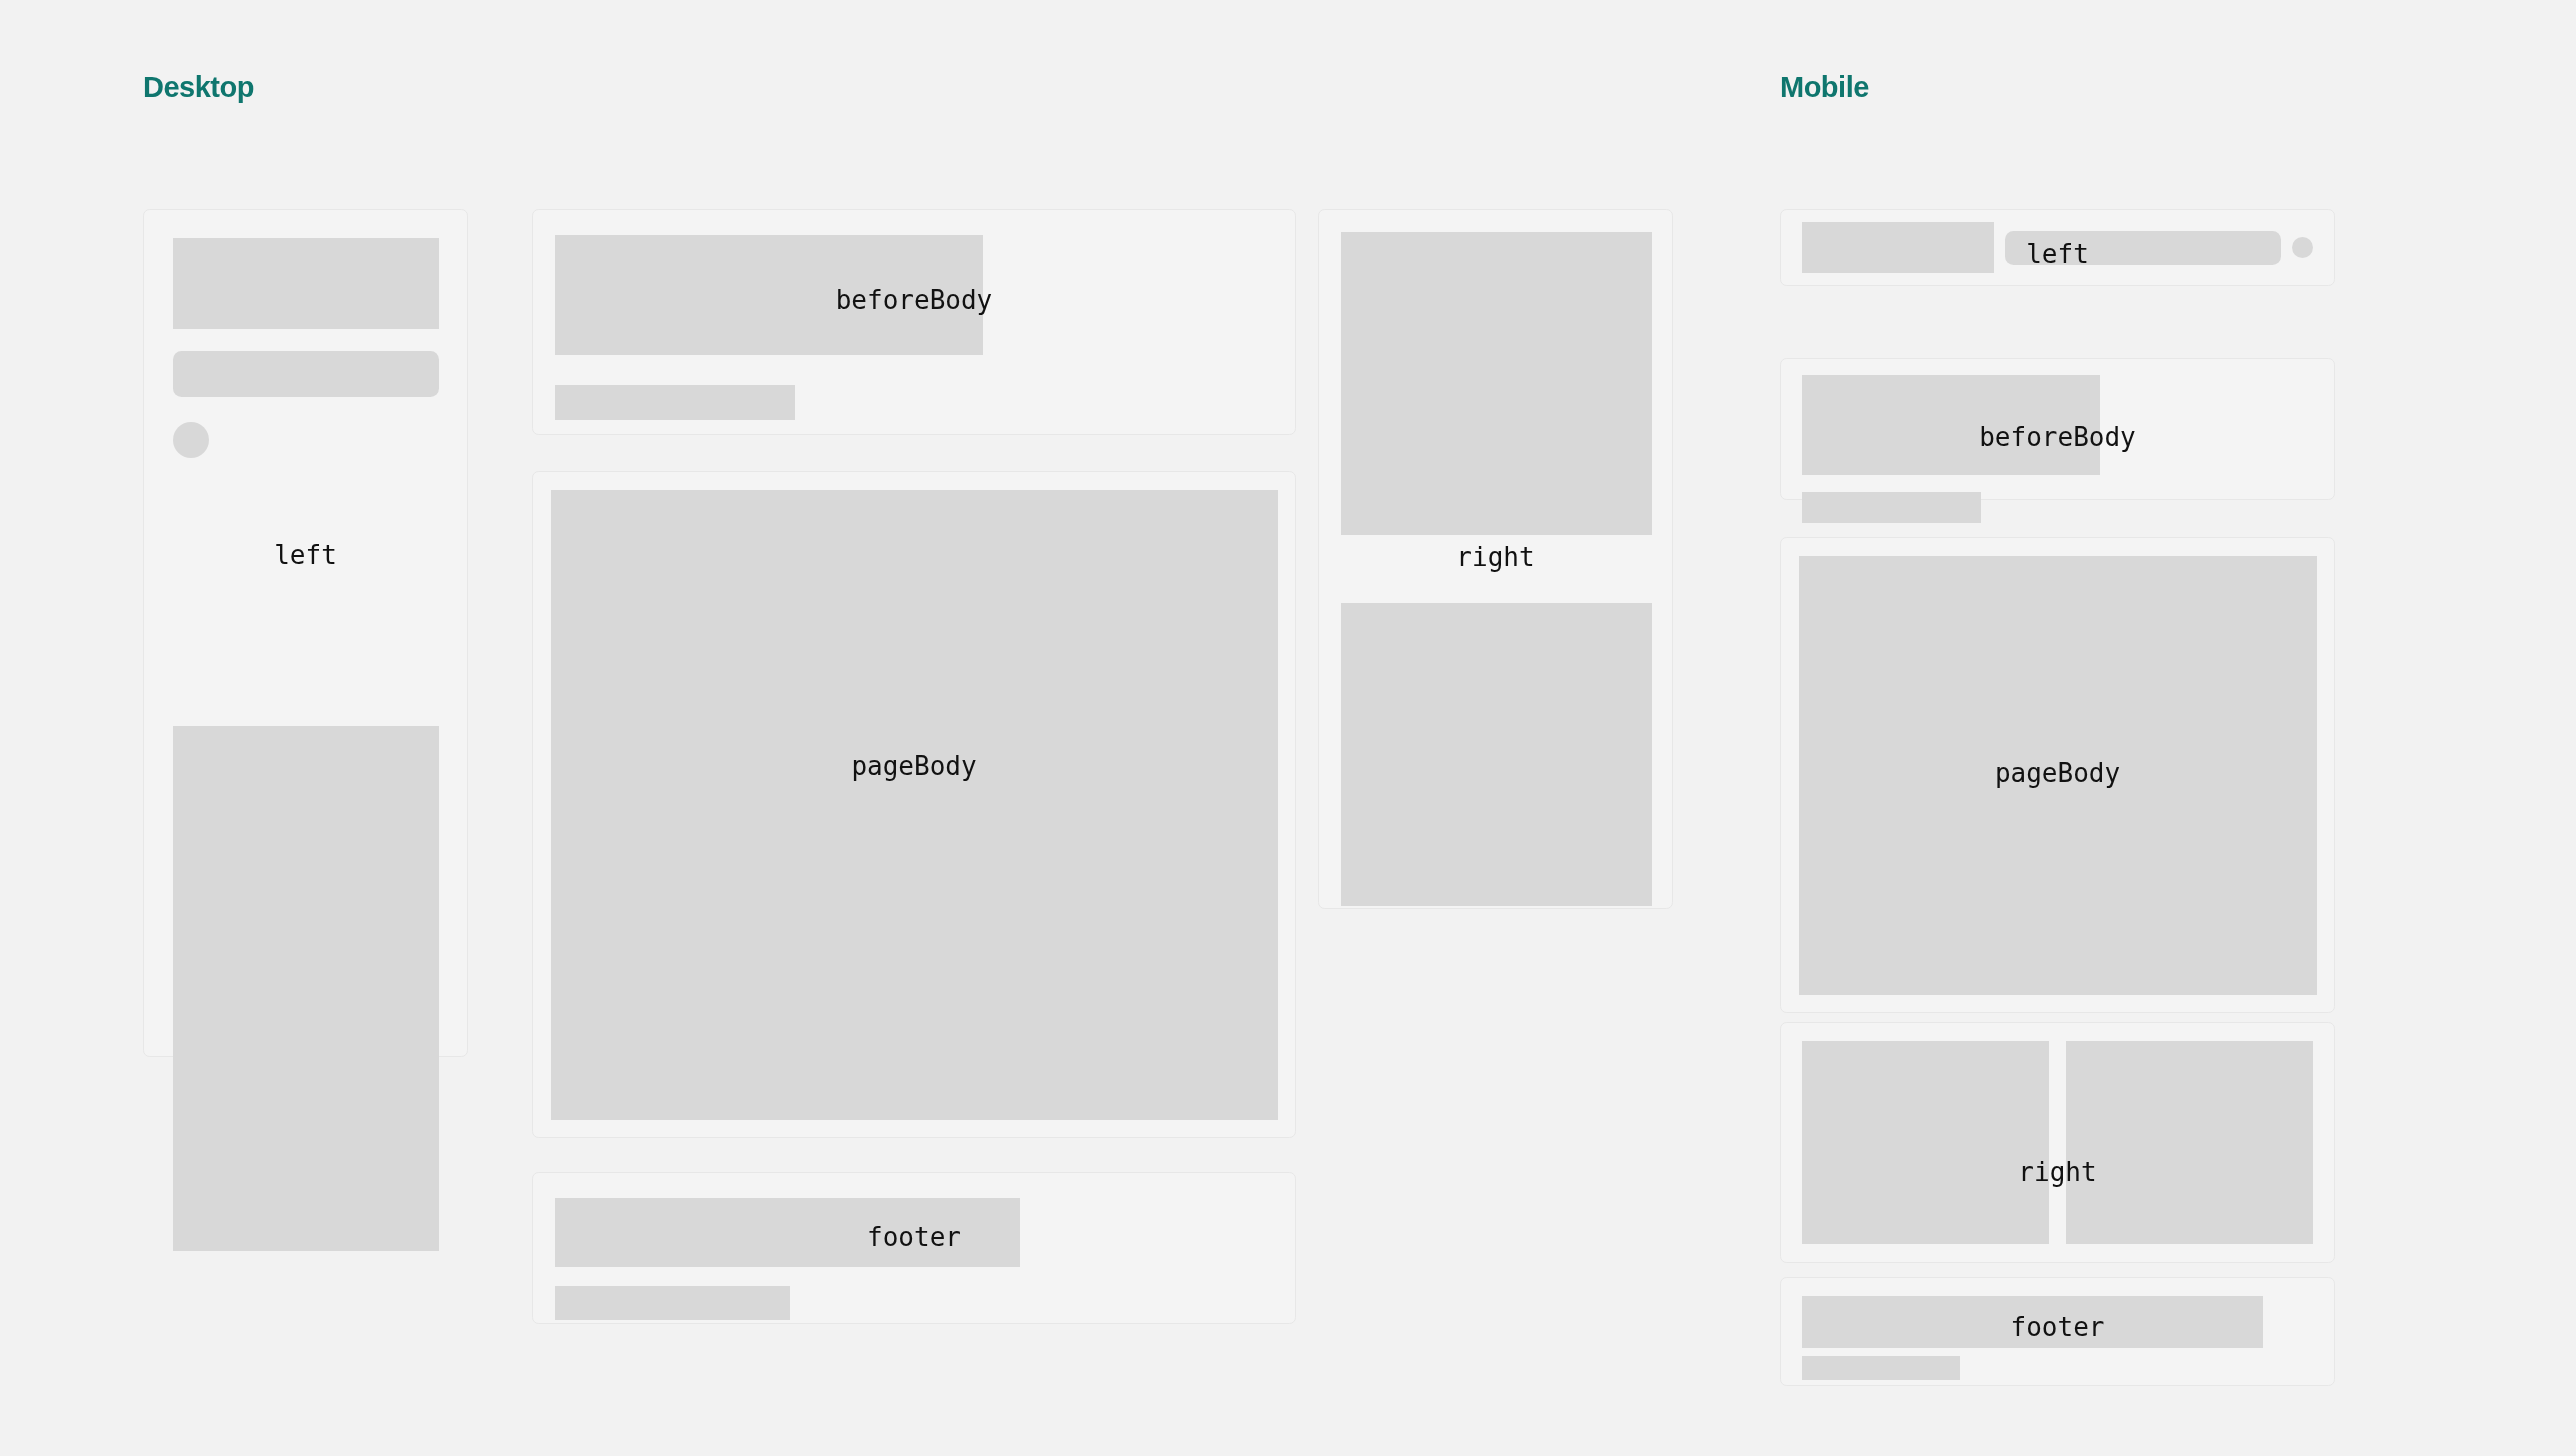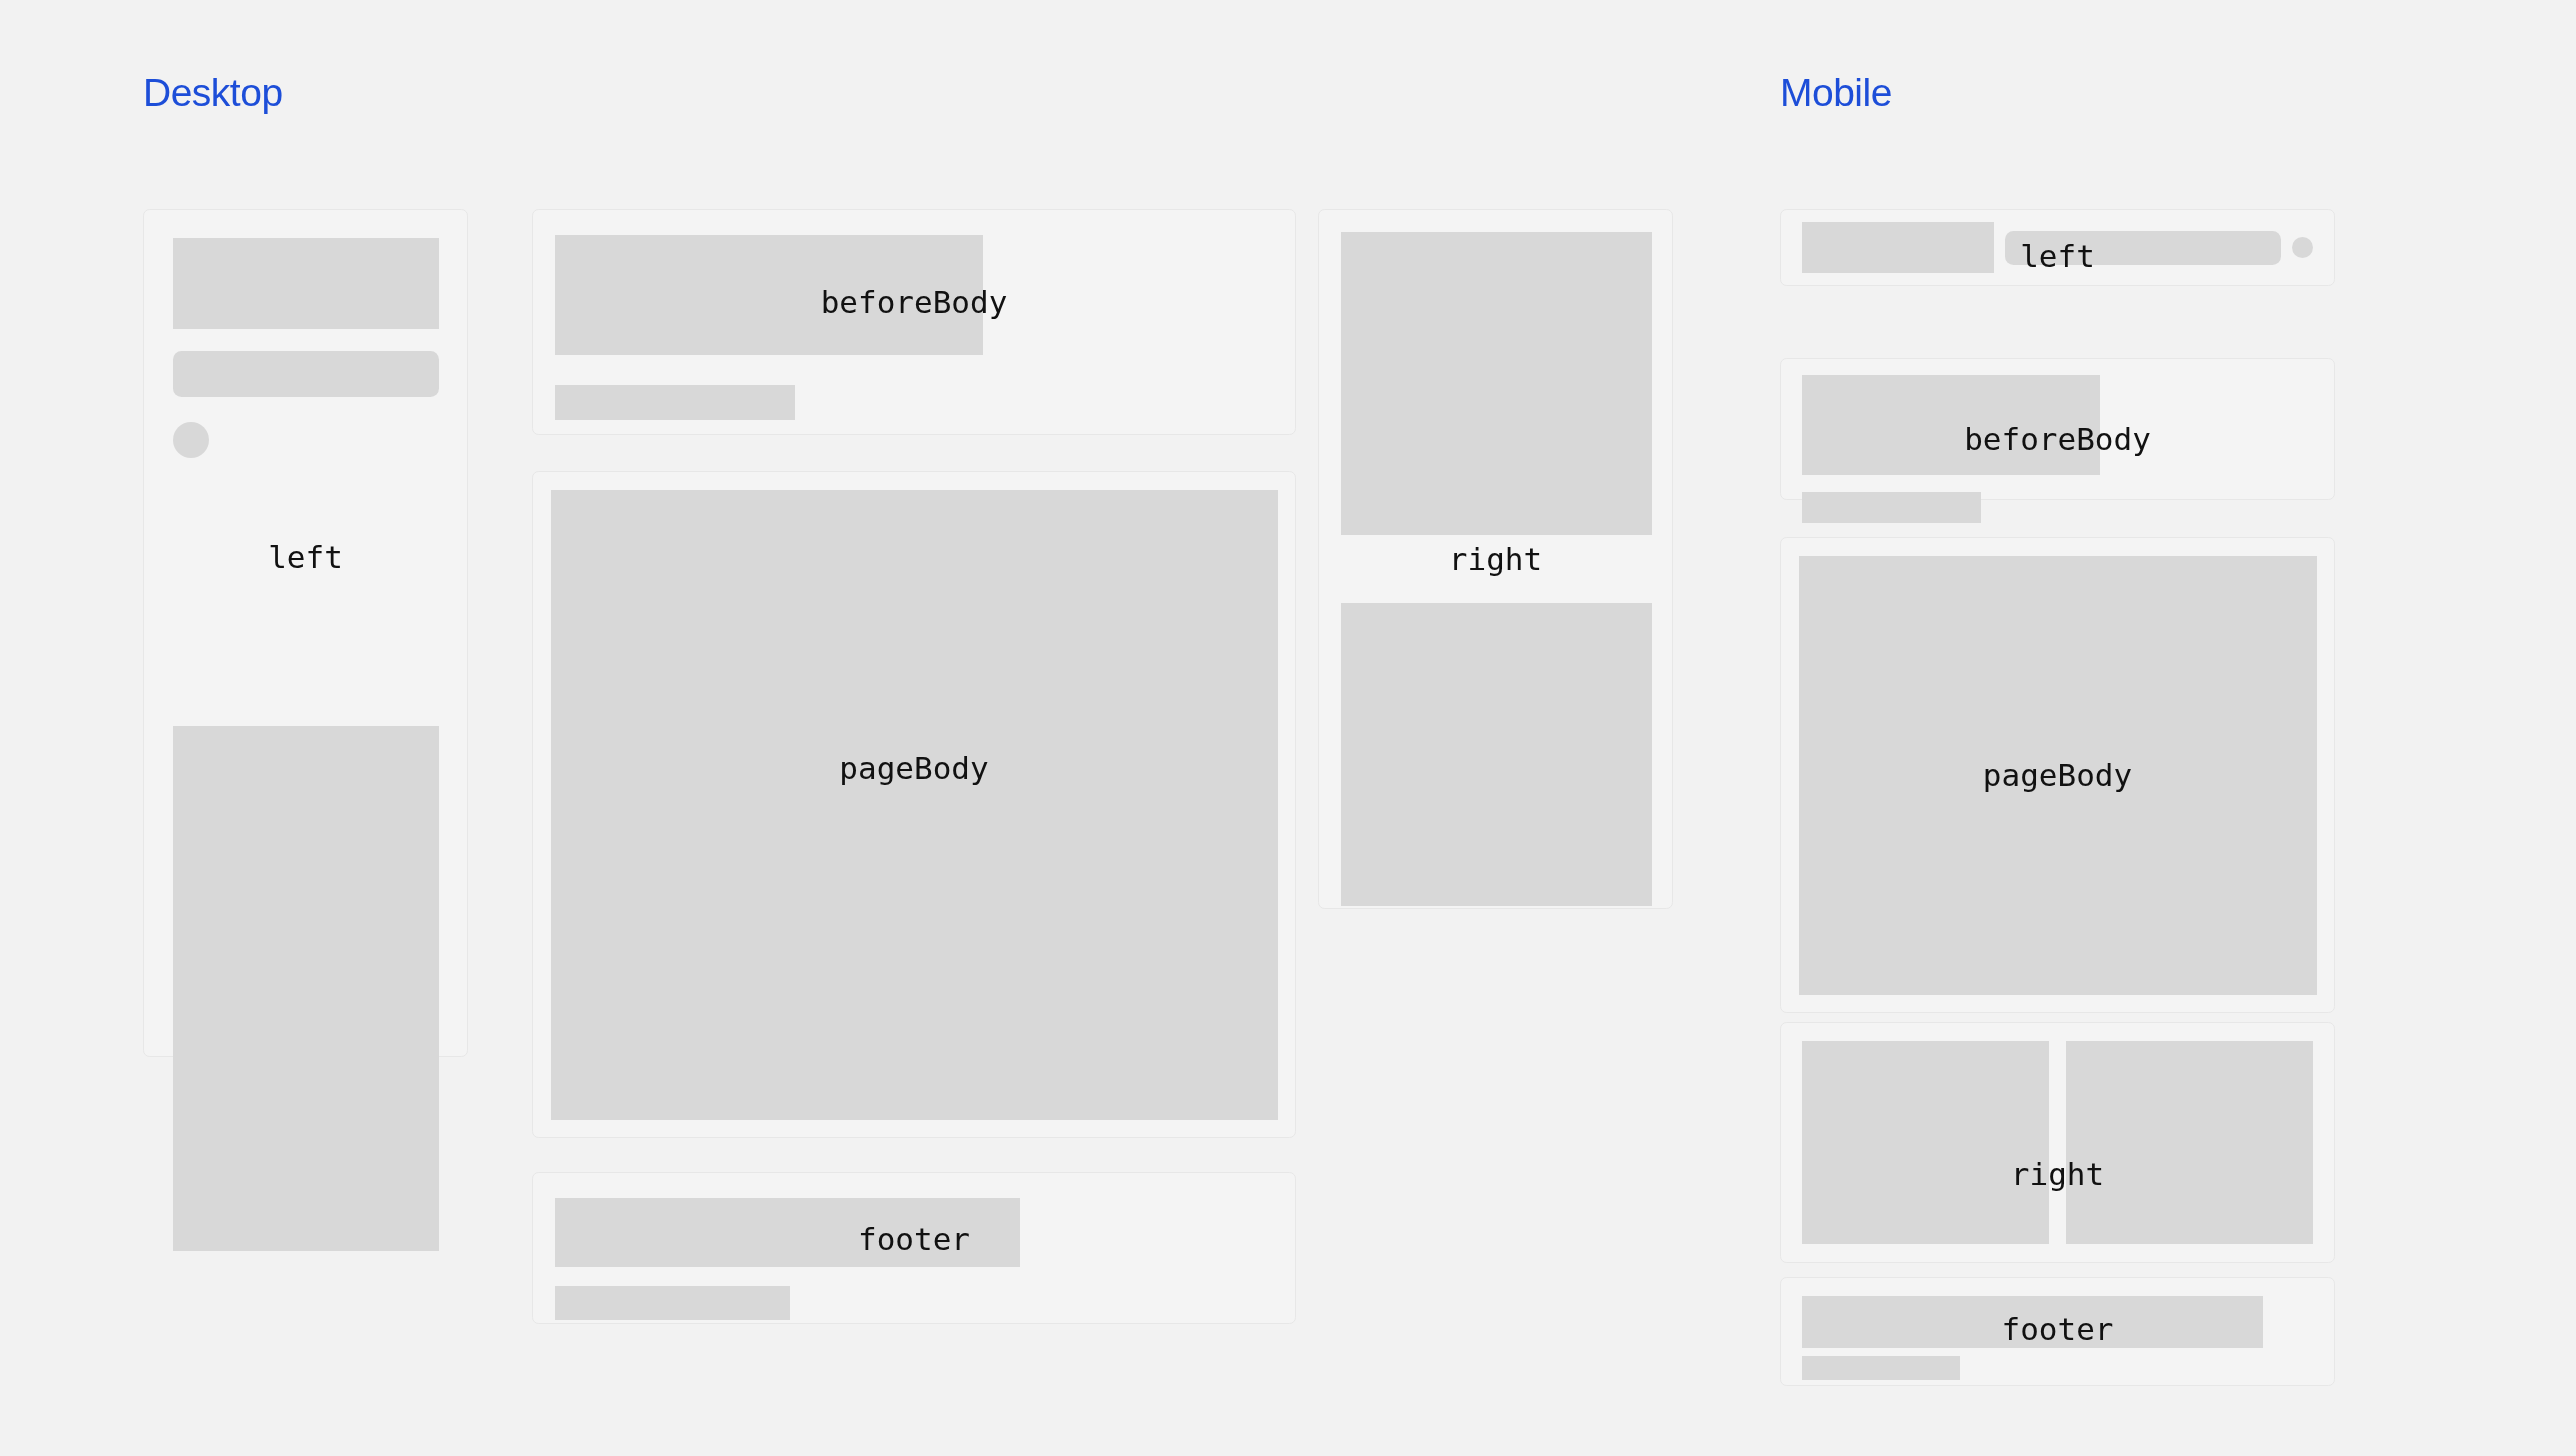--- a/index.html
+++ b/index.html
@@ -7,24 +7,24 @@
     width: 2576px; height: 1456px;
     background: #f2f2f2;
     font-family: "Liberation Sans", sans-serif;
     overflow: hidden;
   }
   #root { position: relative; width: 2576px; height: 1456px; }
 
   
   .section-title {
     position: absolute;
-    font-size: 39px;
-    font-weight: 400;
+    font-size: 29px;
+    font-weight: 700;
     letter-spacing: -0.5px;
-    color: #1d4ed8;
+    color: #0f766e;
     line-height: 1;
   }
   #title-desktop { left: 143px; top: 73px; }
   #title-mobile  { left: 1780px; top: 73px; }
 
   
   .panel {
     position: absolute;
     background: #f4f4f4;
     border: 0.9px solid #e7e7e7;
@@ -36,21 +36,21 @@
   .ph { background: #d8d8d8; }
   .ph-round { background: #d8d8d8; border-radius: 8.5px; }
   .ph-circle { background: #d8d8d8; border-radius: 50%; }
 
   
   .region-label {
     position: absolute;
     left: 0; right: 0;
     text-align: center;
     font-family: "DejaVu Sans Mono", "Liberation Mono", monospace;
-    font-size: 31px;
+    font-size: 26px;
     color: #111;
     line-height: 1;
     white-space: nowrap;
     pointer-events: none;
   }
 
   
   #dt-left-panel { left: 143px; top: 209px; width: 325px; height: 848px; }
   #dt-left-b1 { position:absolute; left: 29px; top: 28px;  width: 266px; height: 91px; }
   #dt-left-b2 { position:absolute; left: 29px; top: 141px; width: 266px; height: 46px; }

